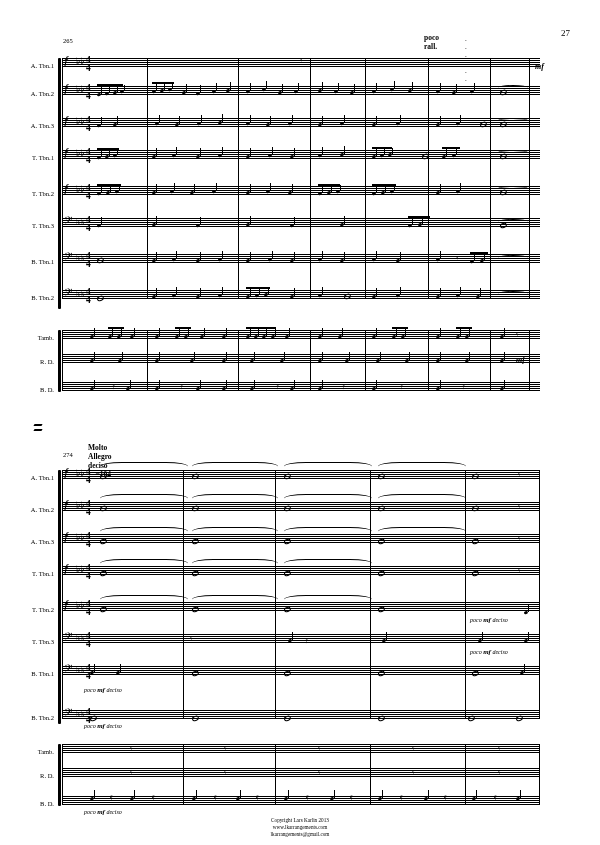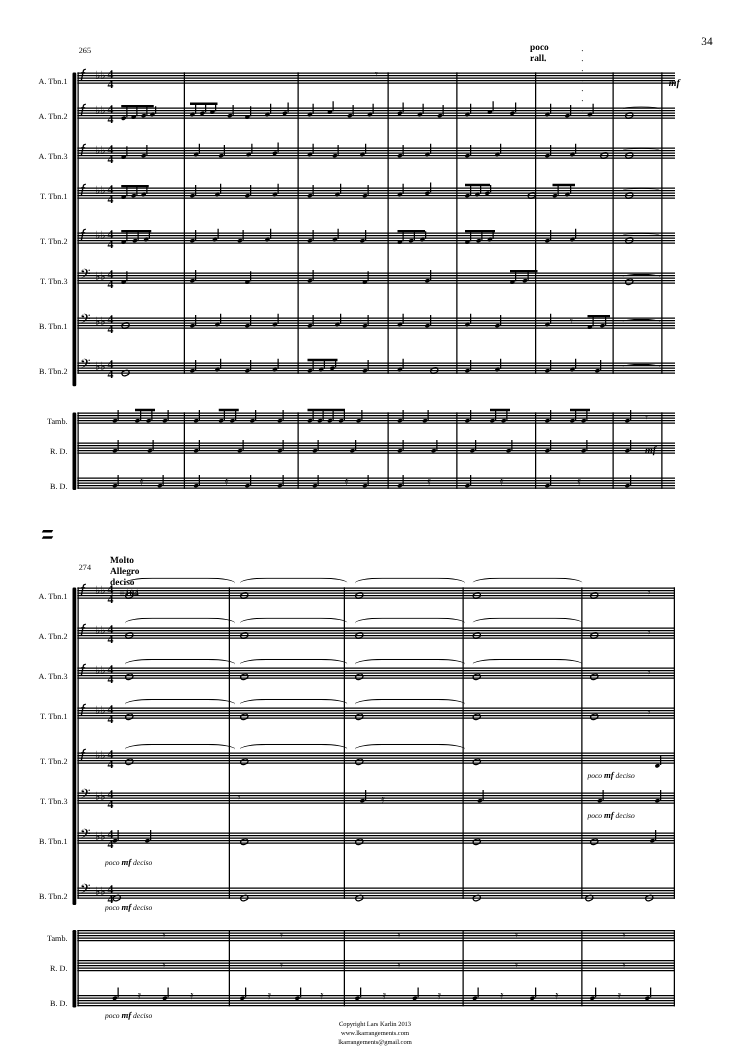--- a/index.html
+++ b/index.html
@@ -92,21 +92,21 @@
   .footer{
     position:absolute;left:0;width:600px;text-align:center;
     font-size:5.2px;font-family:"Liberation Serif",serif;line-height:7px;
   }
 </style>
 </head>
 <body>
 
 <div class="page">
 
-  <div class="page-num">34</div>
+  <div class="page-num">27</div>
 
   <div class="sys" style="left:0;top:0;">
 
     <div class="measure-num" style="left:63px;top:37px;">265</div>
 
     <div class="rall-text" style="left:424px;top:33px;">poco rall.</div>
     <div class="dash-row" style="left:465px;top:35px;">. . . . . . .</div>
 
     <div class="bracket" style="left:58px;top:58px;height:251px;"></div>
     <div class="bracket" style="left:58px;top:330px;height:62px;"></div>

